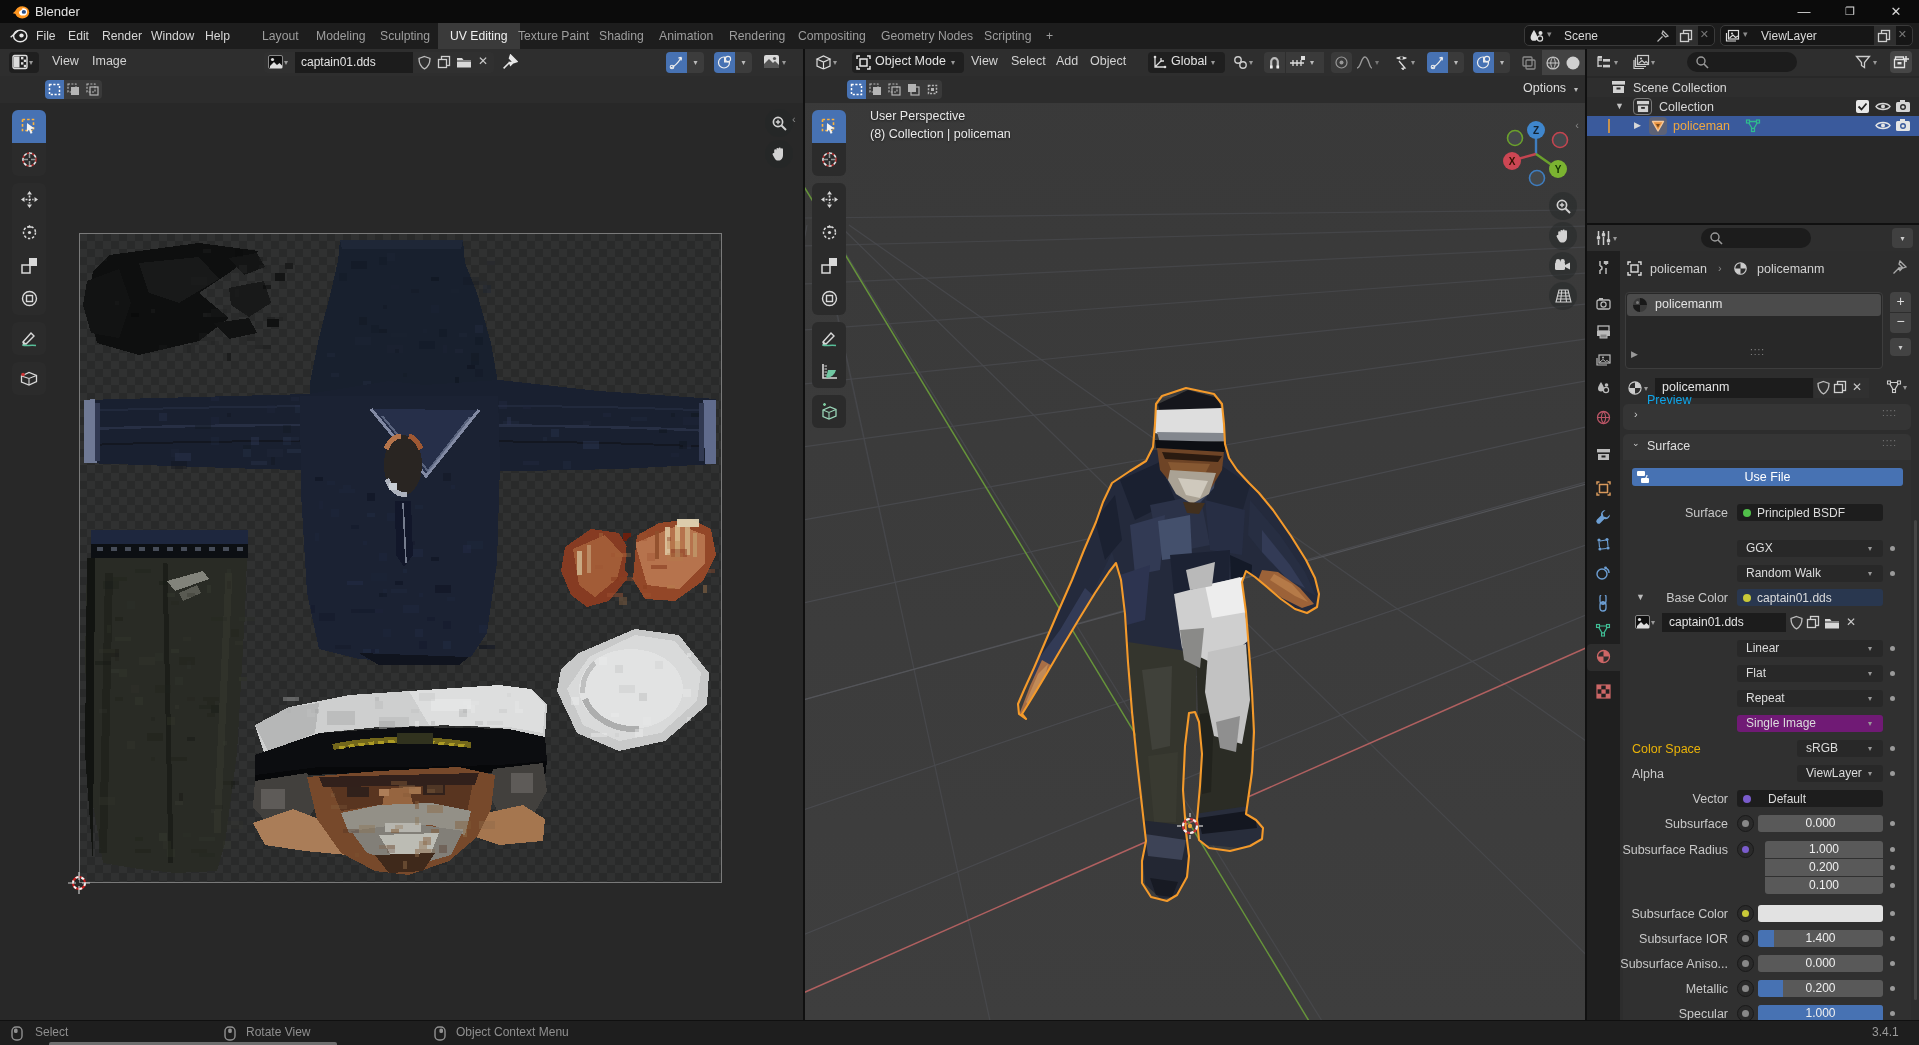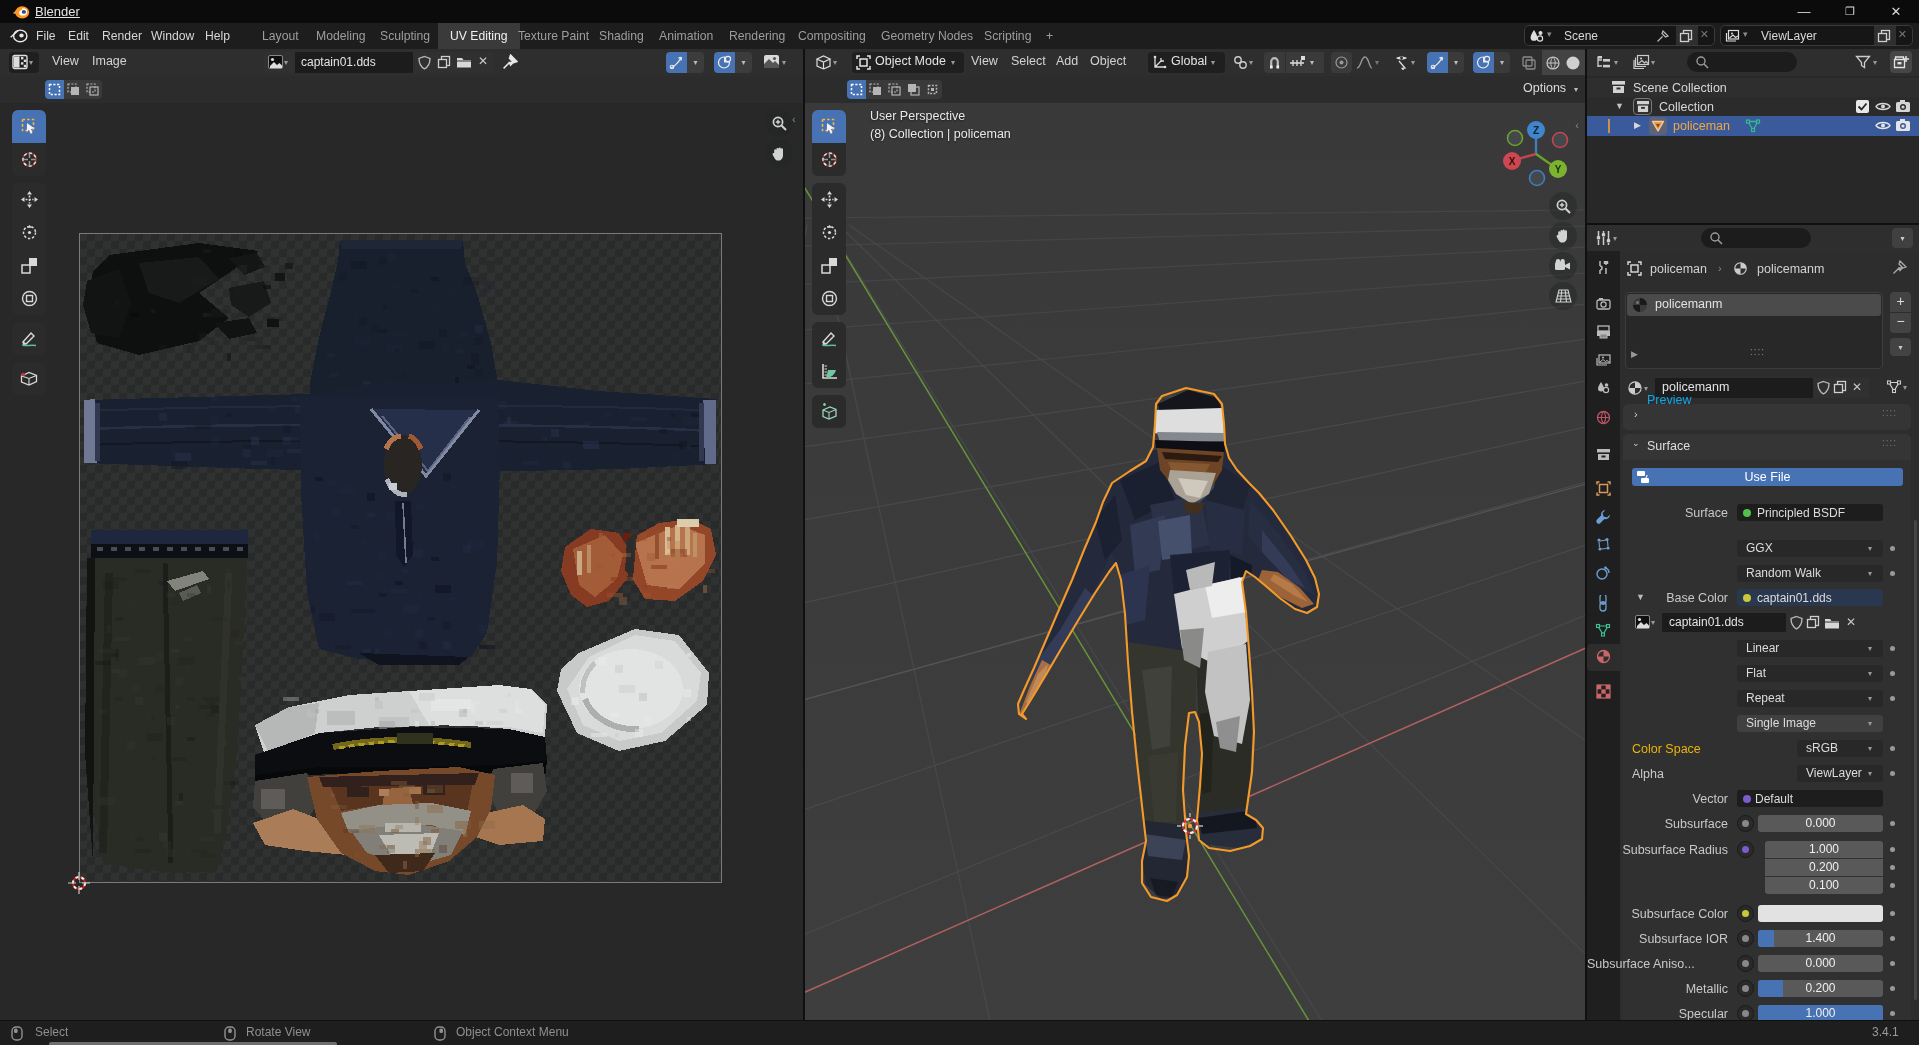--- a/index.html
+++ b/index.html
@@ -3,21 +3,21 @@
 <meta charset="utf-8">
 <style>
   * { margin:0; padding:0; box-sizing:border-box; }
   html,body { width:1919px; height:1045px; overflow:hidden; background:#1d1d1d;
     font-family:"Liberation Sans", sans-serif; }
   .abs { position:absolute; }
   #stage { position:relative; width:1919px; height:1045px; }
 
   
   #titlebar { left:0; top:0; width:1919px; height:23px; background:#0b0b0b; color:#e3e3e3; }
-  #titlebar .t { position:absolute; left:35px; top:4px; font-size:13px;text-decoration:underline; }
+  #titlebar .t { position:absolute; left:35px; top:4px; font-size:13px; }
   .winbtn { position:absolute; top:0; width:46px; height:23px; color:#d8d8d8; text-align:center;
     font-size:13px; line-height:23px; }
 
   
   #topbar { left:0; top:23px; width:1919px; height:26px; background:#1d1d1d; color:#d6d6d6; font-size:12.2px; }
   .menuitem { position:absolute; top:6px; }
   .wtab { position:absolute; top:0; height:26px; line-height:26px; color:#9d9d9d; font-size:12.2px; }
   .wtab.active { background:#3a3a3a; color:#f0f0f0; padding:0 12px; }
   .idwidget { position:absolute; top:2px; height:21px; background:#161616; border:1px solid #3a3a3a;
     border-radius:5px; color:#d9d9d9; font-size:12px; }
@@ -1332,34 +1332,34 @@
     <span class="abs" style="left:259px;top:390px;color:#c9c9c9;font-size:12px">✕</span>
     <div class="abs" style="left:150px;top:415px;width:146px;height:17px;background:#282828;border-radius:3px;color:#dcdcdc;font-size:12px;padding:1px 0 0 9px">Linear</div>
     <span class="abs" style="left:281px;top:419px;color:#999;font-size:8px">▾</span>
     <div class="abs" style="left:303px;top:421px;width:5px;height:5px;border-radius:50%;background:#9a9a9a"></div>
     <div class="abs" style="left:150px;top:440px;width:146px;height:17px;background:#282828;border-radius:3px;color:#dcdcdc;font-size:12px;padding:1px 0 0 9px">Flat</div>
     <span class="abs" style="left:281px;top:444px;color:#999;font-size:8px">▾</span>
     <div class="abs" style="left:303px;top:446px;width:5px;height:5px;border-radius:50%;background:#9a9a9a"></div>
     <div class="abs" style="left:150px;top:465px;width:146px;height:17px;background:#282828;border-radius:3px;color:#dcdcdc;font-size:12px;padding:1px 0 0 9px">Repeat</div>
     <span class="abs" style="left:281px;top:469px;color:#999;font-size:8px">▾</span>
     <div class="abs" style="left:303px;top:471px;width:5px;height:5px;border-radius:50%;background:#9a9a9a"></div>
-    <div class="abs" style="left:150px;top:490px;width:146px;height:17px;background:#404040;border-radius:3px;color:#dcdcdc;font-size:12px;padding:1px 0 0 9px">Single Image</div>
+    <div class="abs" style="left:150px;top:490px;width:146px;height:17px;background:#701a75;border-radius:3px;color:#dcdcdc;font-size:12px;padding:1px 0 0 9px">Single Image</div>
     <span class="abs" style="left:281px;top:494px;color:#999;font-size:8px">▾</span>
     <span class="abs" style="left:45px;top:517px;color:#eab308;font-size:12.5px">Color Space</span>
     <div class="abs" style="left:210px;top:515px;width:86px;height:17px;background:#282828;border-radius:3px;color:#dcdcdc;font-size:12px;padding:1px 0 0 9px">sRGB</div>
     <span class="abs" style="left:281px;top:519px;color:#999;font-size:8px">▾</span>
     <div class="abs" style="left:303px;top:521px;width:5px;height:5px;border-radius:50%;background:#9a9a9a"></div>
     <span class="abs" style="left:45px;top:542px;color:#c8c8c8;font-size:12.5px">Alpha</span>
     <div class="abs" style="left:210px;top:540px;width:86px;height:17px;background:#282828;border-radius:3px;color:#dcdcdc;font-size:12px;padding:1px 0 0 9px">ViewLayer</div>
     <span class="abs" style="left:281px;top:544px;color:#999;font-size:8px">▾</span>
     <div class="abs" style="left:303px;top:546px;width:5px;height:5px;border-radius:50%;background:#9a9a9a"></div>
     <div class="abs" style="left:0px;top:567px;width:141px;text-align:right;color:#c8c8c8;font-size:12.5px">Vector</div>
     <div class="abs" style="left:150px;top:565px;width:146px;height:17px;background:#1d1d1d;border-radius:3px"></div>
     <div class="abs" style="left:156px;top:570px;width:8px;height:8px;border-radius:50%;background:#7a5ccc"></div>
-    <span class="abs" style="left:168px;top:567px;color:#dcdcdc;font-size:12px">Default</span>
+    <span class="abs" style="left:181px;top:567px;color:#dcdcdc;font-size:12px">Default</span>
     <div class="abs" style="left:0px;top:592px;width:141px;text-align:right;color:#c8c8c8;font-size:12.5px">Subsurface</div>
     <div class="abs" style="left:150px;top:590px;width:17px;height:17px;background:#2a2a2a;border-radius:50%;border:1px solid #1a1a1a"></div>
     <div class="abs" style="left:155px;top:595px;width:7px;height:7px;border-radius:50%;background:#888"></div>
     <div class="abs" style="left:171px;top:590px;width:125px;height:17px;background:#595959;border-radius:3px;overflow:hidden">
         <div class="abs" style="left:0;top:1px;width:125px;text-align:center;color:#f0f0f0;font-size:12px">0.000</div>
       </div>
     <div class="abs" style="left:303px;top:596px;width:5px;height:5px;border-radius:50%;background:#9a9a9a"></div>
     <div class="abs" style="left:0px;top:618px;width:141px;text-align:right;color:#c8c8c8;font-size:12.5px">Subsurface Radius</div>
     <div class="abs" style="left:150px;top:616px;width:17px;height:17px;background:#2a2a2a;border-radius:50%;border:1px solid #1a1a1a"></div>
     <div class="abs" style="left:155px;top:621px;width:7px;height:7px;border-radius:50%;background:#7a5ccc"></div>
@@ -1381,21 +1381,21 @@
     <div class="abs" style="left:171px;top:680px;width:125px;height:17px;background:#e2e2e2;border-radius:3px"></div>
     <div class="abs" style="left:303px;top:686px;width:5px;height:5px;border-radius:50%;background:#9a9a9a"></div>
     <div class="abs" style="left:0px;top:707px;width:141px;text-align:right;color:#c8c8c8;font-size:12.5px">Subsurface IOR</div>
     <div class="abs" style="left:150px;top:705px;width:17px;height:17px;background:#2a2a2a;border-radius:50%;border:1px solid #1a1a1a"></div>
     <div class="abs" style="left:155px;top:710px;width:7px;height:7px;border-radius:50%;background:#888"></div>
     <div class="abs" style="left:171px;top:705px;width:125px;height:17px;background:#595959;border-radius:3px;overflow:hidden">
         <div class="abs" style="left:0;top:0;width:16px;height:17px;background:#4772b3"></div>
         <div class="abs" style="left:0;top:1px;width:125px;text-align:center;color:#f0f0f0;font-size:12px">1.400</div>
       </div>
     <div class="abs" style="left:303px;top:711px;width:5px;height:5px;border-radius:50%;background:#9a9a9a"></div>
-    <div class="abs" style="left:0px;top:732px;width:141px;color:#c8c8c8;font-size:12.5px">Subsurface Aniso...</div>
+    <div class="abs" style="left:0px;top:732px;width:141px;text-align:right;color:#c8c8c8;font-size:12.5px">Subsurface Aniso...</div>
     <div class="abs" style="left:150px;top:730px;width:17px;height:17px;background:#2a2a2a;border-radius:50%;border:1px solid #1a1a1a"></div>
     <div class="abs" style="left:155px;top:735px;width:7px;height:7px;border-radius:50%;background:#888"></div>
     <div class="abs" style="left:171px;top:730px;width:125px;height:17px;background:#595959;border-radius:3px;overflow:hidden">
         <div class="abs" style="left:0;top:1px;width:125px;text-align:center;color:#f0f0f0;font-size:12px">0.000</div>
       </div>
     <div class="abs" style="left:303px;top:736px;width:5px;height:5px;border-radius:50%;background:#9a9a9a"></div>
     <div class="abs" style="left:0px;top:757px;width:141px;text-align:right;color:#c8c8c8;font-size:12.5px">Metallic</div>
     <div class="abs" style="left:150px;top:755px;width:17px;height:17px;background:#2a2a2a;border-radius:50%;border:1px solid #1a1a1a"></div>
     <div class="abs" style="left:155px;top:760px;width:7px;height:7px;border-radius:50%;background:#888"></div>
     <div class="abs" style="left:171px;top:755px;width:125px;height:17px;background:#595959;border-radius:3px;overflow:hidden">

